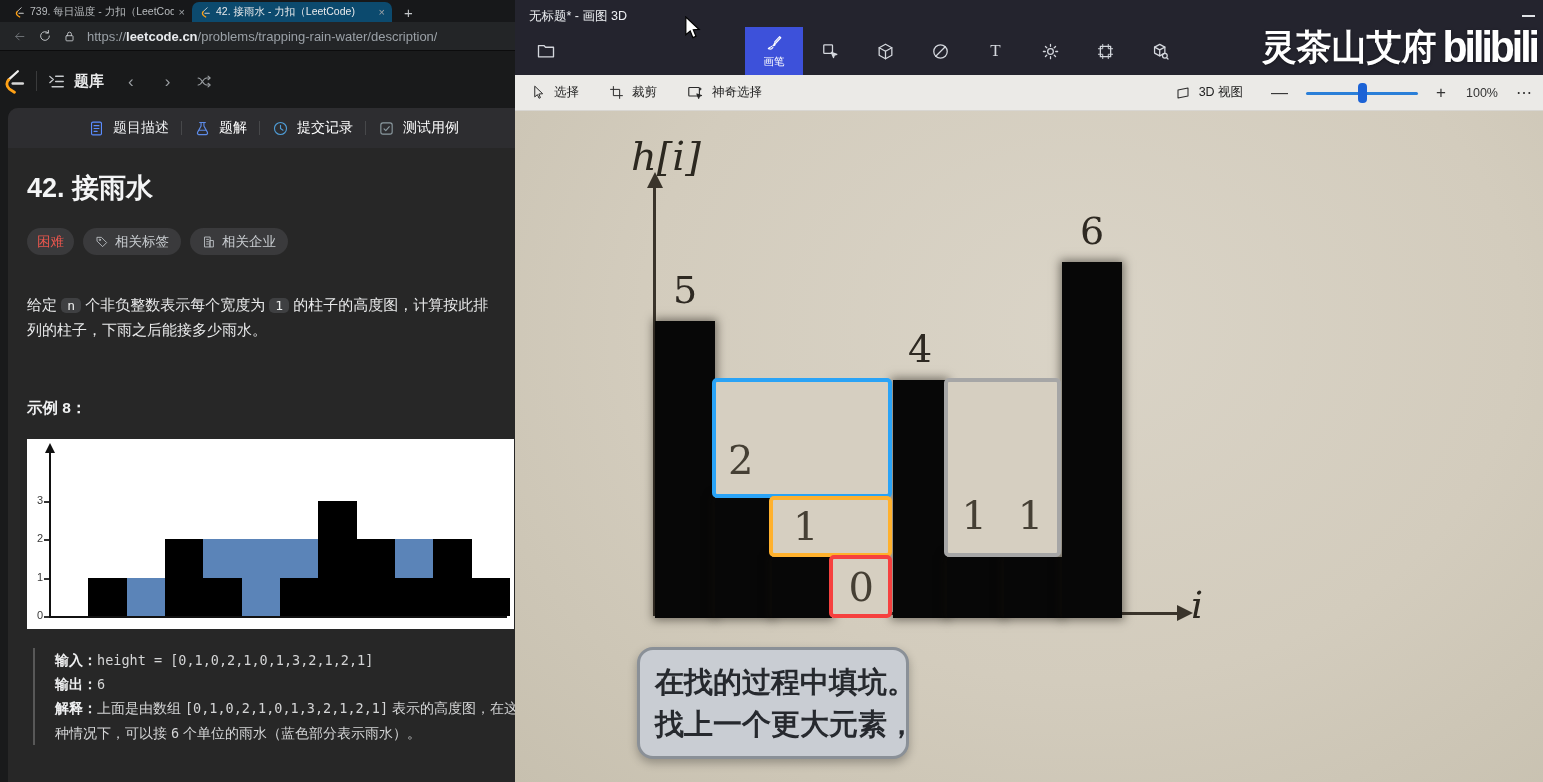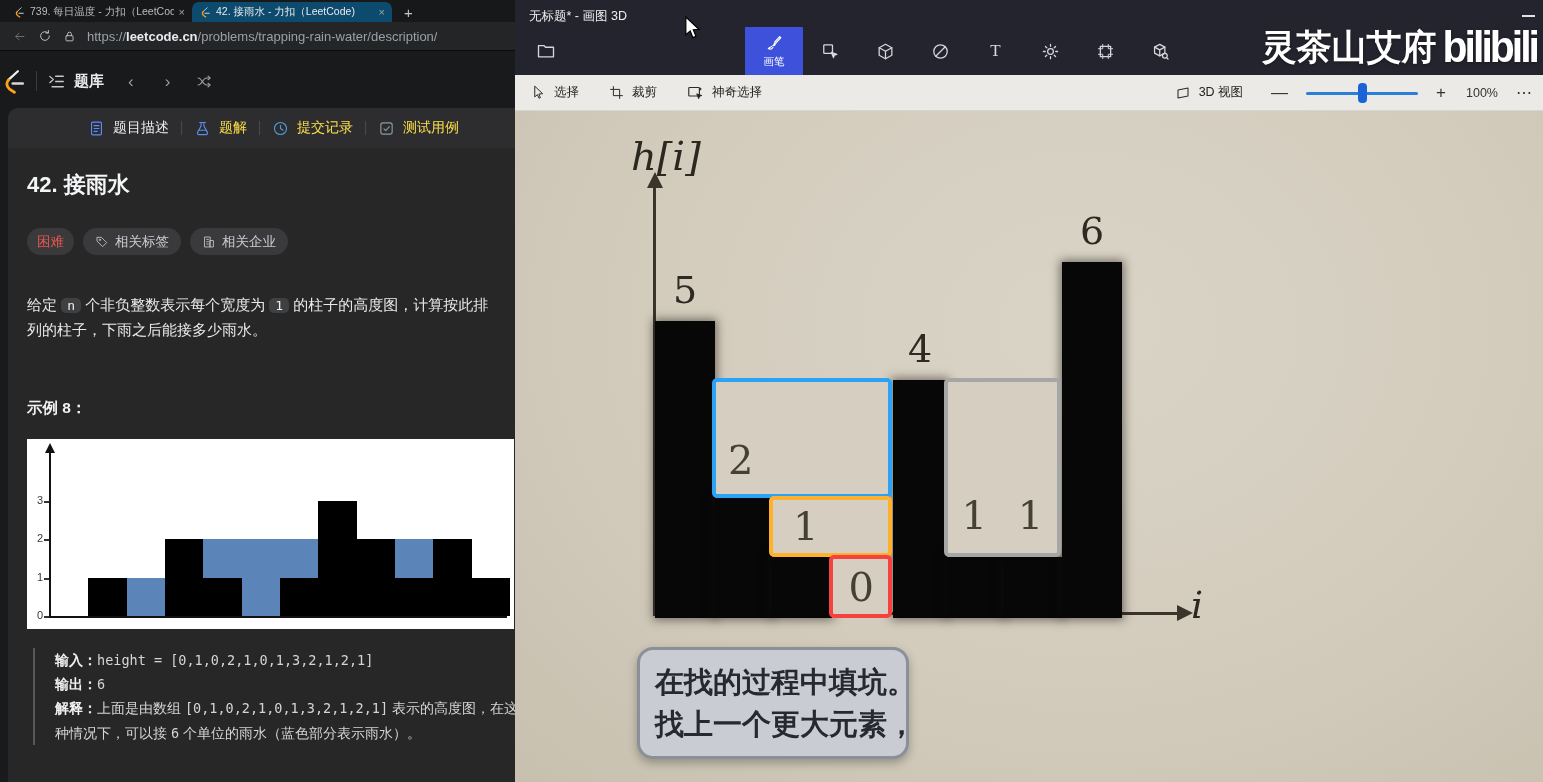--- a/index.html
+++ b/index.html
@@ -22,24 +22,24 @@
   .dim{color:#6b6f73;}
   .lite{color:#c9ccd0;}
 
   
   .lc-nav{height:52px;display:flex;align-items:center;padding:0 0;margin-top:4px;}
   .lc-vdiv{width:1px;height:20px;background:#3a3b3c;margin:0 10px;}
   .lc-nav-label{font-size:15px;color:#e8e9ea;font-weight:600;margin-left:8px;}
   .lc-chev{color:#9a9ea2;font-size:17px;line-height:1;}
   .lc-panel{position:absolute;left:8px;right:0;top:108px;bottom:0;background:#272727;border-top-left-radius:10px;overflow:hidden;}
   .lc-tabs{height:40px;background:#2d2d30;display:flex;align-items:center;padding-left:80px;font-size:14px;}
-  .lt{display:flex;align-items:center;gap:8px;color:#fde047;}
+  .lt{display:flex;align-items:center;gap:8px;color:#ffffff;}
   .lt.active{color:#edeef0;}
   .ltdiv{width:1px;height:14px;background:#47484a;margin:0 12px;}
-  .lc-title{position:absolute;left:19px;top:62px;font-size:22px;font-weight:700;color:#f4f5f6;}
+  .lc-title{position:absolute;left:19px;top:62px;font-size:27px;font-weight:700;color:#f4f5f6;}
   .badges{position:absolute;left:19px;top:120px;display:flex;gap:9px;align-items:center;}
   .pill{height:27px;display:flex;align-items:center;gap:6px;padding:0 12px;background:#3a3a3c;border-radius:14px;font-size:13.5px;color:#c9cdd1;}
   .pill.hard{color:#e8564e;padding:0 10px;}
   .lc-para{position:absolute;left:19px;top:170px;width:476px;font-size:15px;line-height:1.66;color:#e9eaeb;}
   .chip{background:#3f4042;border-radius:5px;padding:0 6px;font-family:"DejaVu Sans Mono",monospace;font-size:13px;color:#eceded;}
   .lc-extitle{position:absolute;left:19px;top:290px;font-size:15.5px;font-weight:700;color:#f0f1f2;}
   #lc-chart{position:absolute;left:19px;top:331px;width:487px;height:190px;background:#ffffff;overflow:hidden;}
   .lc-example{position:absolute;left:25px;top:540px;width:466px;border-left:2px solid #585858;padding-left:20px;font-size:14px;line-height:1.72;color:#d4d5d6;}
   .lc-example b{color:#f0f1f2;}
   .lc-example .mono{font-size:13.5px;}

